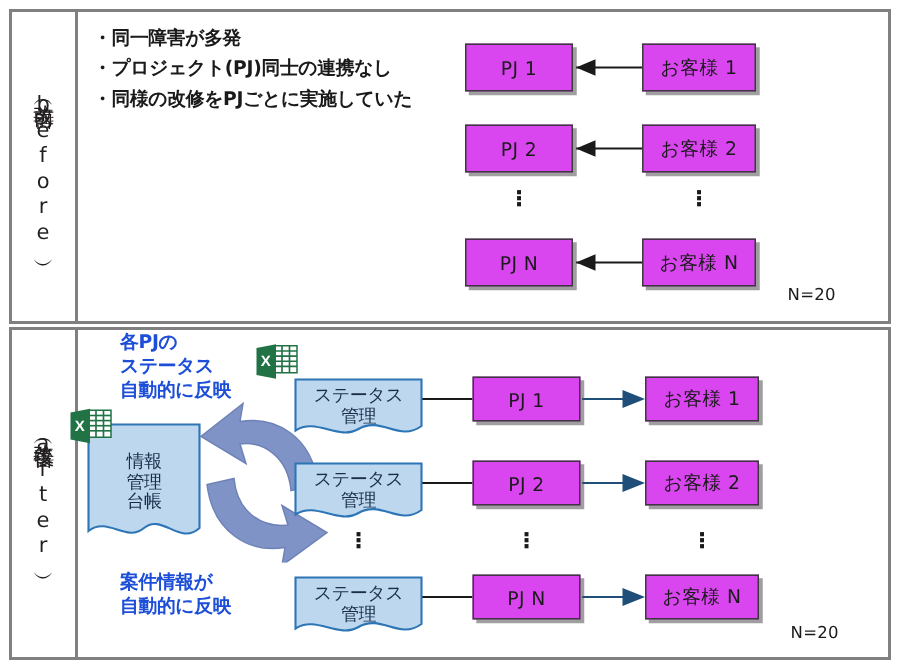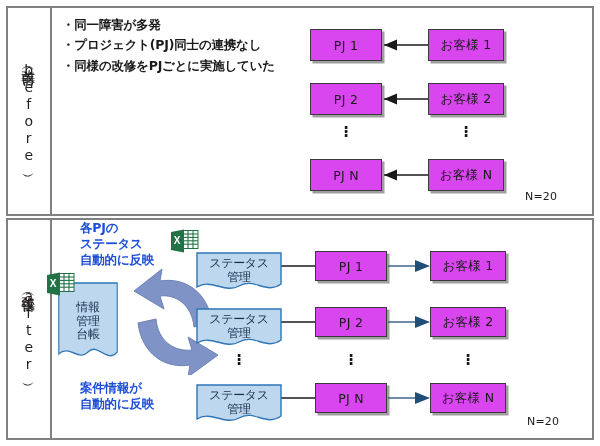--- a/index.html
+++ b/index.html
@@ -210,21 +210,21 @@
       <path d="M 82,58 C 78,26 54,12 30,16 L 32,4 L 4,26 L 34,44 L 30,31
                C 46,29 62,40 64,62 Z" fill="#8093c6" stroke="#6e82b8" stroke-width="1"></path>
     </g>
 
     <g>
       <path d="M 8,58 C 12,90 36,104 60,100 L 58,112 L 88,90 L 58,72 L 62,85
                C 44,87 28,76 26,54 Z" fill="#8093c6" stroke="#6e82b8" stroke-width="1"></path>
     </g>
   </svg>
 
-  <div class="doc" style="left:58px;top:282px;width:60px;height:84px;font-family:Liberation Serif, serif;">
+  <div class="doc" style="left:58px;top:282px;width:76px;height:84px;font-family:Liberation Serif, serif;">
     <svg viewBox="0 0 76 84" preserveAspectRatio="none">
       <path d="M1,1 H75 V70 C62,82 50,60 38,70 C26,80 14,62 1,72 Z" fill="#bdd7ee" stroke="#2e75b6" stroke-width="1.4"></path>
     </svg>
     <div class="doc-txt">
       <div>情報</div>
       <div>管理</div>
       <div>台帳</div>
     </div>
   </div>
 

